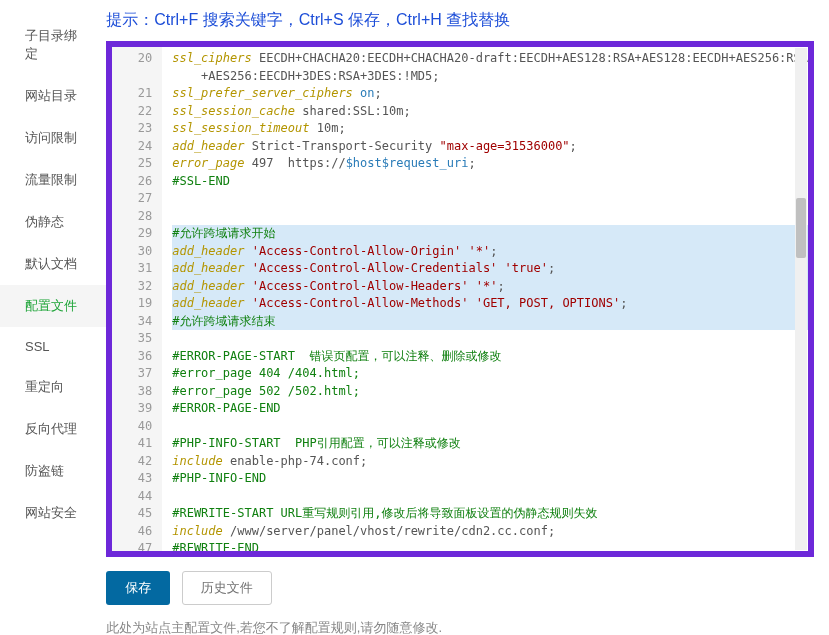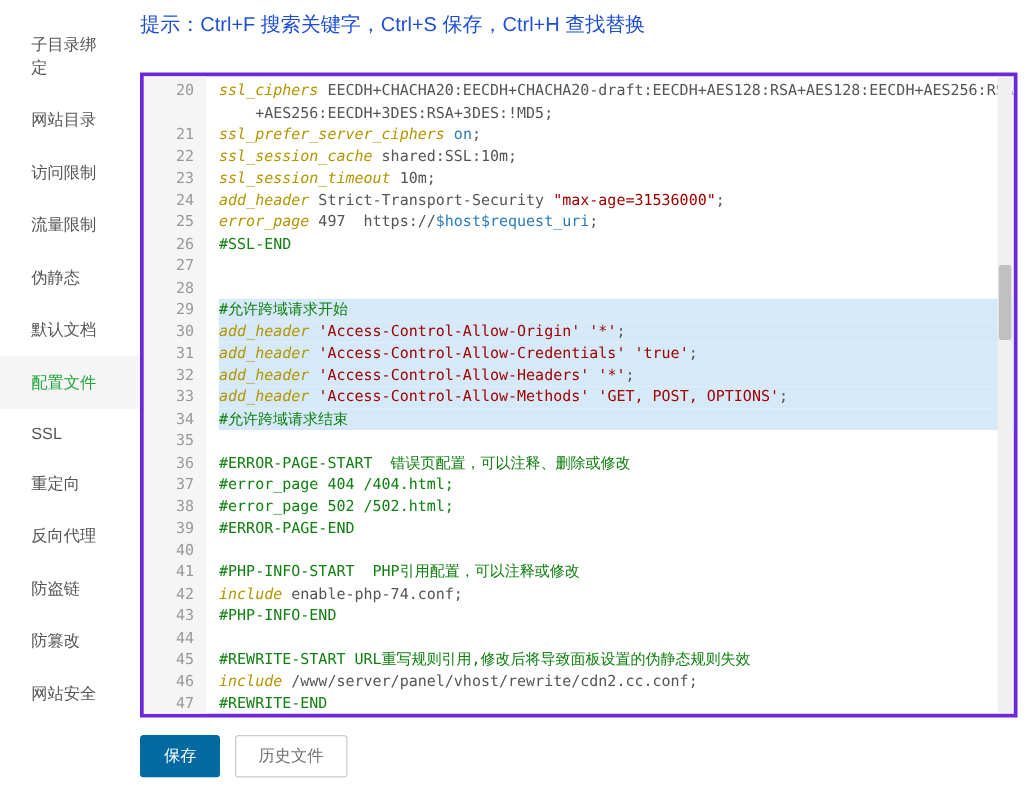--- a/index.html
+++ b/index.html
@@ -3,21 +3,21 @@
 <meta charset="utf-8">
 <style>
 * { margin: 0; padding: 0; box-sizing: border-box; }
 body { font-family: "Microsoft YaHei", Arial, sans-serif; font-size: 13px; color: #333; background: #fff; width: 829px; }
 .container { display: flex; }
 .sidebar { width: 120px; padding-top: 15px; }
 .sidebar-item { padding: 12px 25px; cursor: pointer; color: #555; font-size: 13px; }
 .sidebar-item.active { color: #20a53a; background: #f5f5f5; }
 .main { flex: 1; padding: 0 15px 15px 0; }
 .hint { color: #1d4ed8; padding: 10px 0; font-size: 16px; }
-.editor { border: 3px solid #6d28d9; position: relative; height: 516px; overflow: hidden; margin-top: 17px; }
+.editor { border: 6px solid #6d28d9; position: relative; height: 516px; overflow: hidden; }
 .gutter { position: absolute; left: 0; top: 0; width: 50px; background: #f5f5f5; text-align: right; color: #999; font-family: Consolas, monospace; font-size: 12px; padding-top: 3px; }
 .gutter .ln { height: 17.5px; line-height: 17.5px; padding-right: 10px; }
 .code { margin-left: 50px; padding: 3px 0 0 10px; font-family: Consolas, monospace; font-size: 12px; line-height: 17.5px; white-space: pre; position: relative; }
 .code .line { height: 17.5px; }
 .code .line.sel { background: #d6e9f8; }
 .kw { color: #b39500; font-style: italic; }
 .str { color: #a00000; }
 .cm { color: #108010; }
 .dir { color: #555; }
 .op { color: #2a7cb8; text-align: center; }
@@ -38,42 +38,41 @@
       <div class="sidebar-item">网站目录</div>
       <div class="sidebar-item">访问限制</div>
       <div class="sidebar-item">流量限制</div>
       <div class="sidebar-item">伪静态</div>
       <div class="sidebar-item">默认文档</div>
       <div class="sidebar-item active">配置文件</div>
       <div class="sidebar-item">SSL</div>
       <div class="sidebar-item">重定向</div>
       <div class="sidebar-item">反向代理</div>
       <div class="sidebar-item">防盗链</div>
-      <div class="sidebar-item">防篡改</div>
       <div class="sidebar-item">网站安全</div>
     </div>
   <div class="main">
     <div class="hint">提示：Ctrl+F 搜索关键字，Ctrl+S 保存，Ctrl+H 查找替换</div>
     <div class="editor">
       <div class="gutter" id="gutter">
           <div class="ln">20</div>
           <div class="ln"></div>
           <div class="ln">21</div>
           <div class="ln">22</div>
           <div class="ln">23</div>
           <div class="ln">24</div>
           <div class="ln">25</div>
           <div class="ln">26</div>
           <div class="ln">27</div>
           <div class="ln">28</div>
           <div class="ln">29</div>
           <div class="ln">30</div>
           <div class="ln">31</div>
           <div class="ln">32</div>
-          <div class="ln">33</div>
+          <div class="ln">19</div>
           <div class="ln">34</div>
           <div class="ln">35</div>
           <div class="ln">36</div>
           <div class="ln">37</div>
           <div class="ln">38</div>
           <div class="ln">39</div>
           <div class="ln">40</div>
           <div class="ln">41</div>
           <div class="ln">42</div>
           <div class="ln">43</div>

